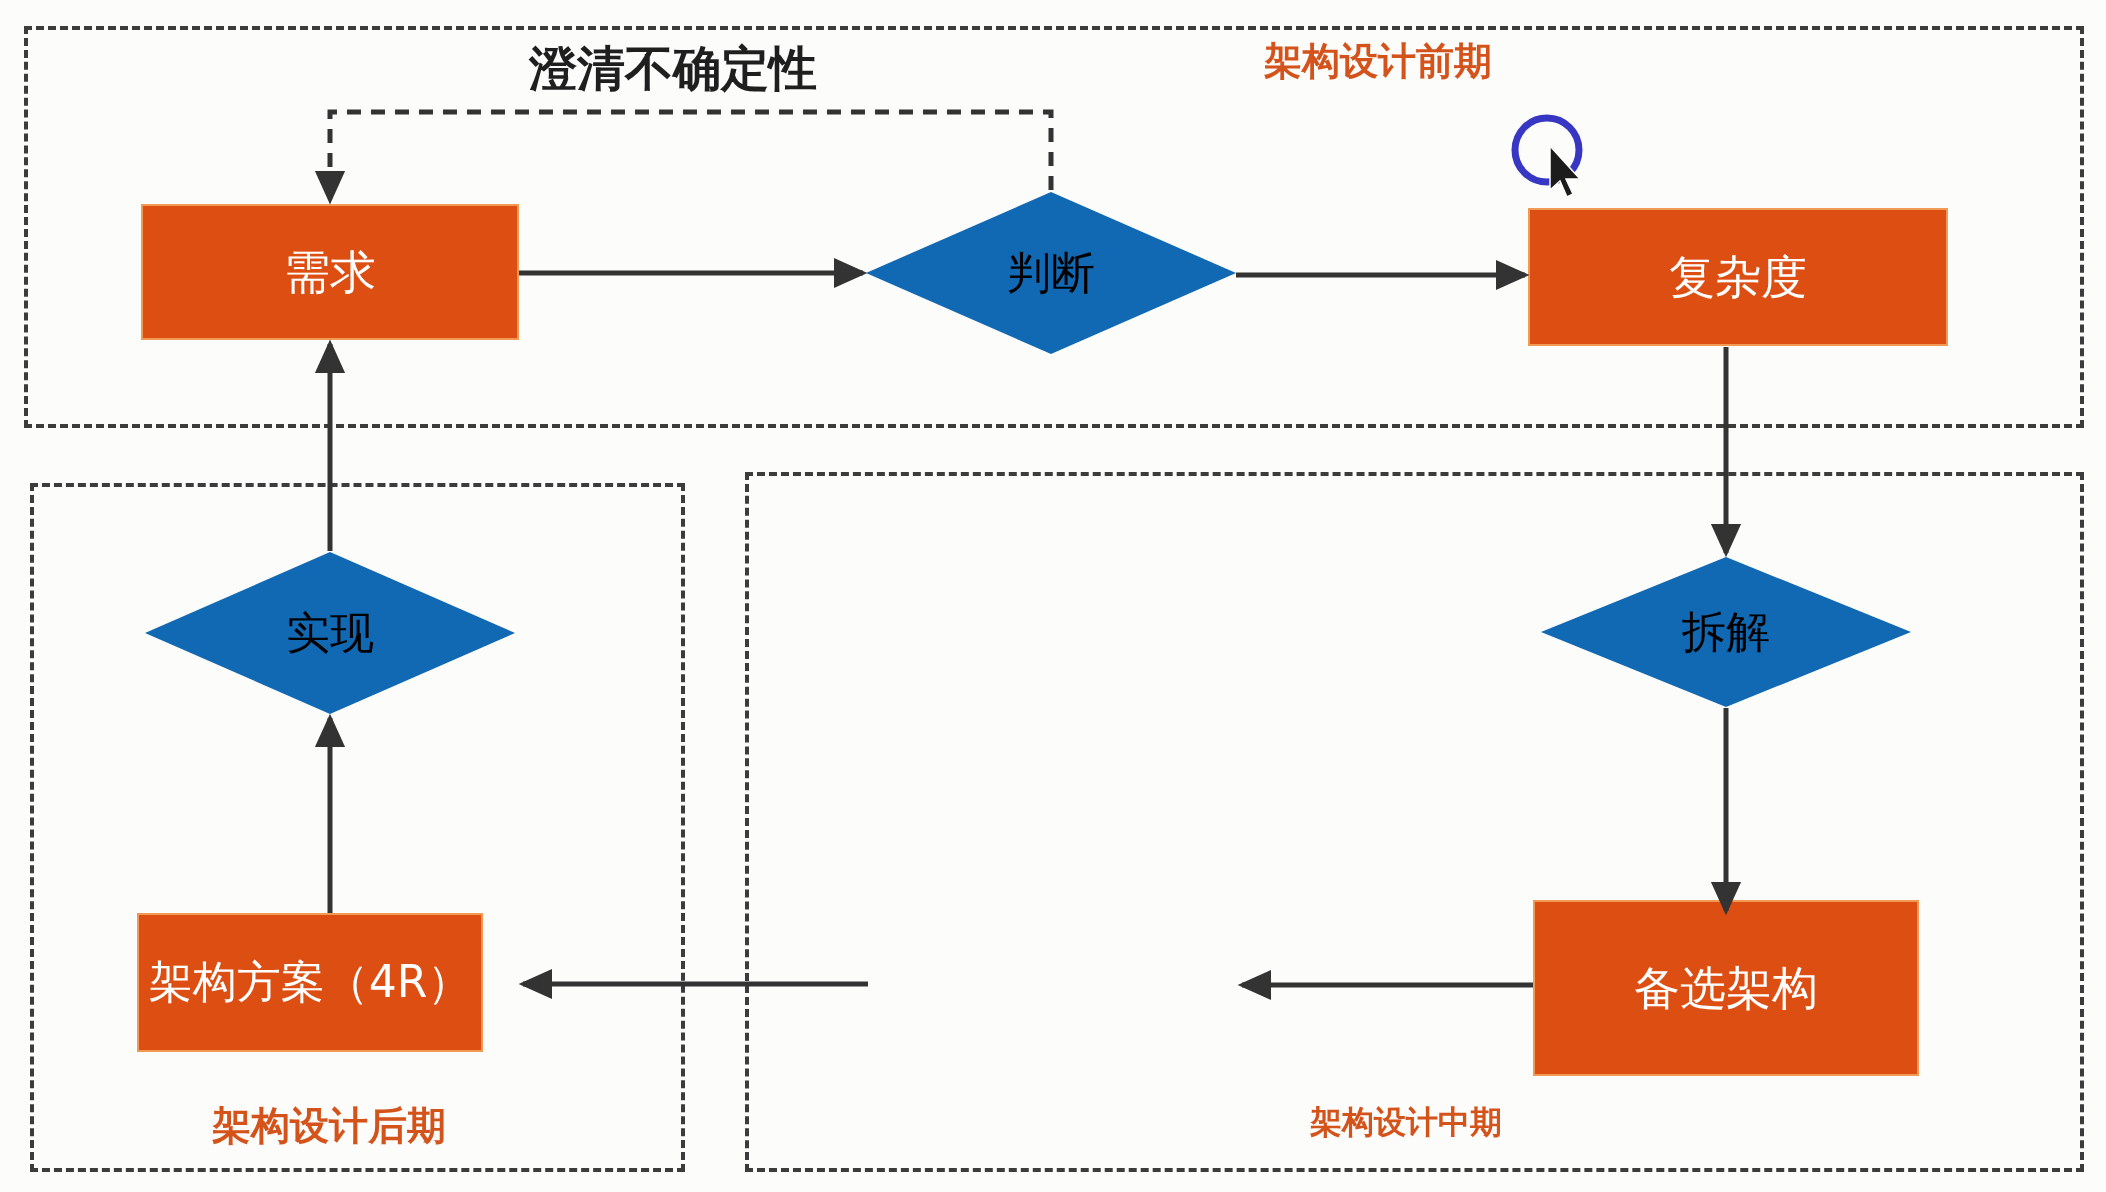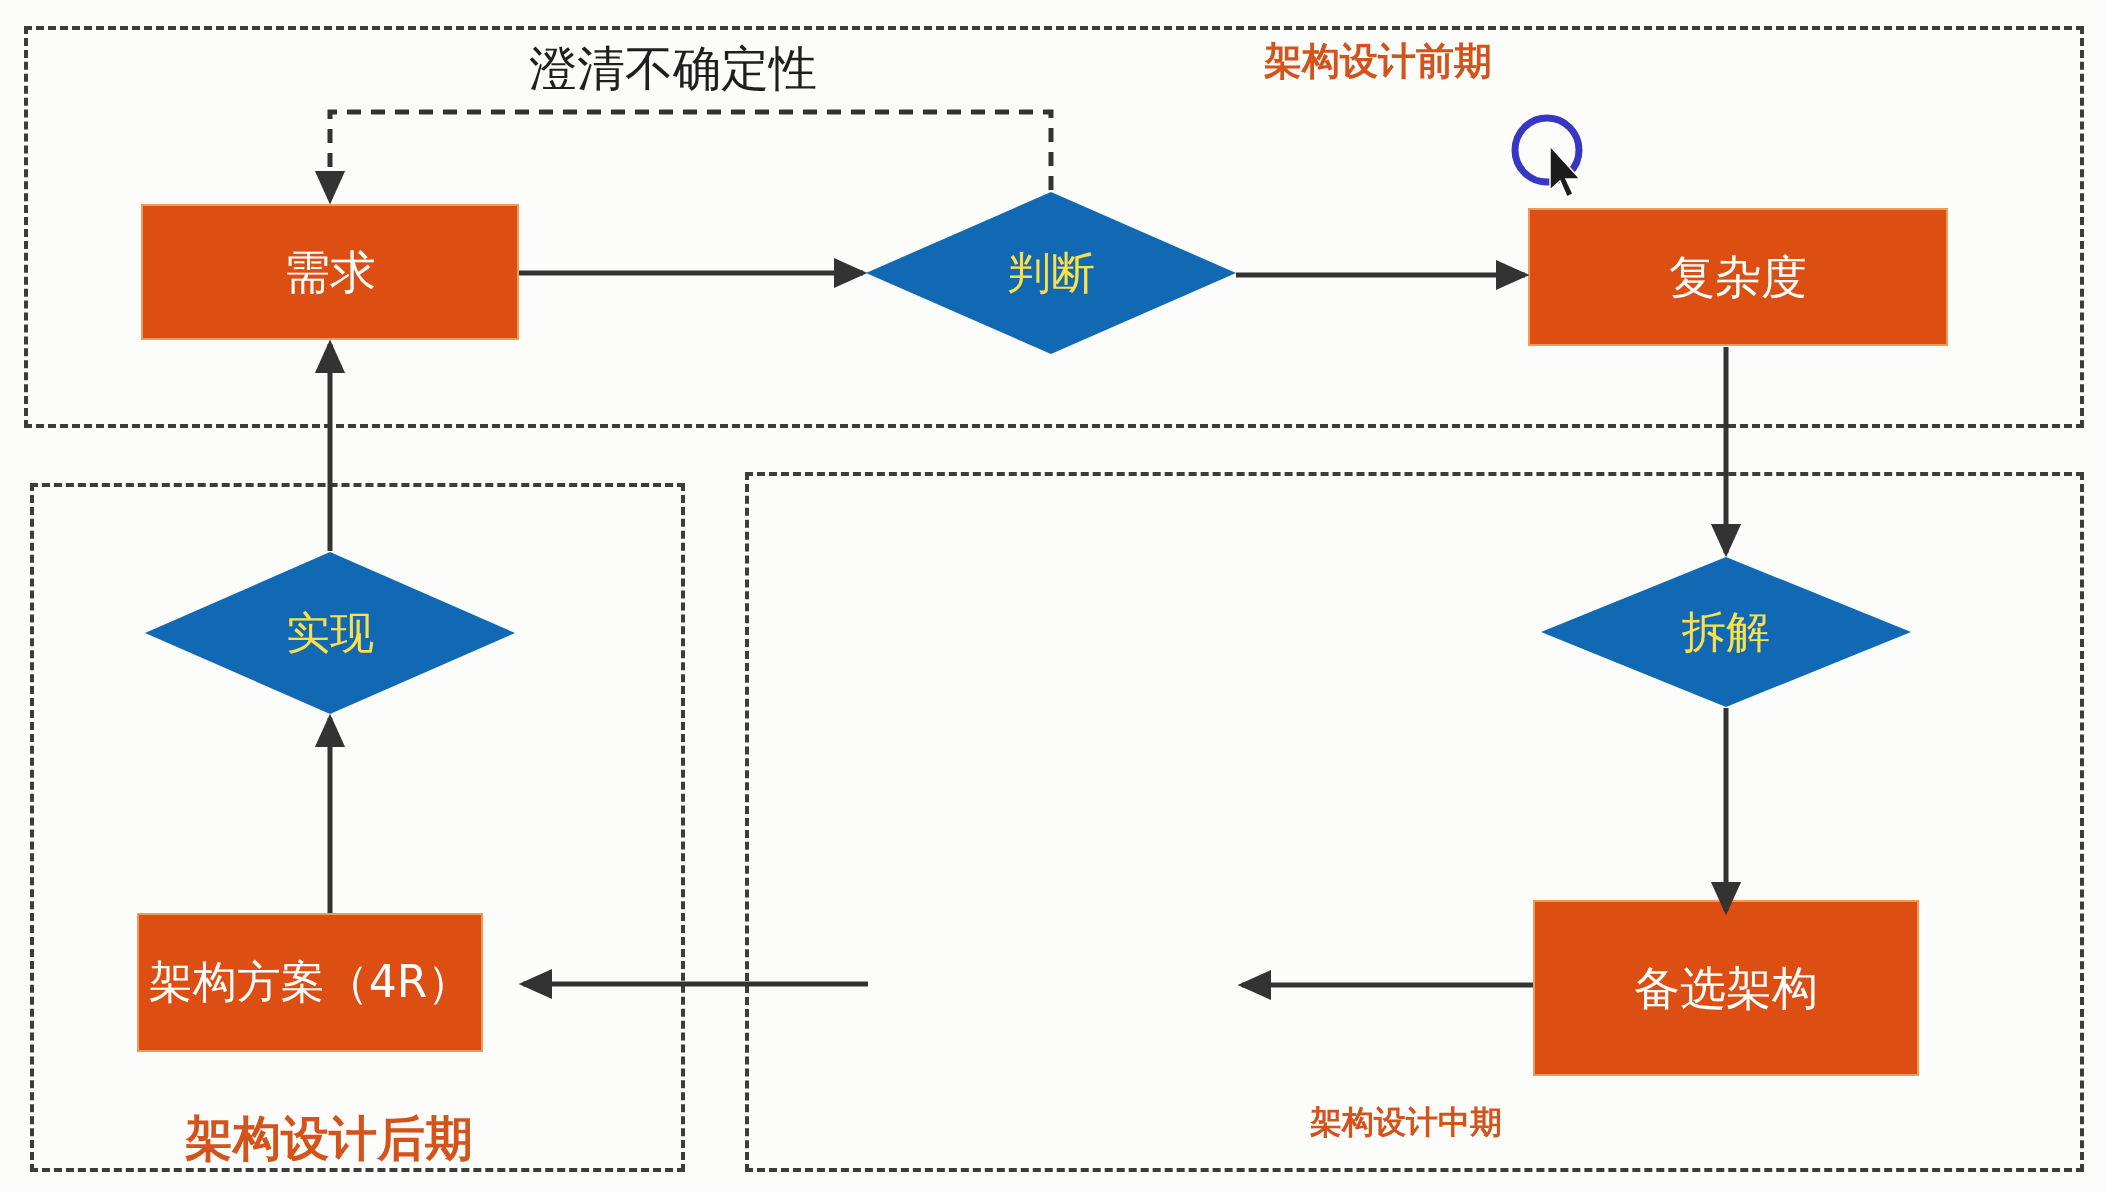--- a/index.html
+++ b/index.html
@@ -8,40 +8,40 @@
     font-family:"DejaVu Sans","Liberation Sans",sans-serif;overflow:hidden;
   }
   .zone{position:absolute;border:4px dashed #3C3C3C;box-sizing:border-box;background:transparent;}
   .zone-early{left:24px;top:26px;width:2060px;height:402px;}
   .zone-late{left:30px;top:483px;width:655px;height:689px;}
   .zone-mid{left:745px;top:472px;width:1339px;height:700px;}
 
   .node{position:absolute;display:flex;align-items:center;justify-content:center;
         text-align:left;box-sizing:border-box;line-height:1.15;}
   .rect{background:#DC4E12;border:2px solid #F09A55;color:#FFFFFF;font-size:46px;}
-  .diamond{background:#1168B3;color:#fde047;font-size:44px;
+  .diamond{background:#1168B3;color:#000000;font-size:44px;
            clip-path:polygon(50% 0,100% 50%,50% 100%,0 50%);}
 
   .node-requirements{left:141px;top:204px;width:378px;height:136px;}
   .node-judge{left:866px;top:192px;width:370px;height:162px;}
   .node-complexity{left:1528px;top:208px;width:420px;height:138px;}
   .node-decompose{left:1541px;top:557px;width:370px;height:150px;}
   .node-candidates{left:1533px;top:900px;width:386px;height:176px;}
   .node-tradeoff{left:868px;top:902px;width:370px;height:164px;}
   .node-plan{left:137px;top:913px;width:346px;height:139px;font-size:44px;}
   .node-implement{left:145px;top:552px;width:370px;height:162px;}
 
   .zone-label{position:absolute;transform:translateX(-50%);font-weight:bold;
               color:#D4531B;white-space:nowrap;line-height:1;}
   .label-early{left:1378px;top:42px;font-size:38px;}
   .label-mid{left:1406px;top:1106px;font-size:32px;}
-  .label-late{left:329px;top:1106px;font-size:48px;margin-top:8px;}
+  .label-late{left:329px;top:1106px;font-size:39px;}
 
   .edge-label{position:absolute;left:673px;top:44px;transform:translateX(-50%);
-              font-size:48px;font-weight:normal;color:#1F1F1F;white-space:nowrap;line-height:1;}
+              font-size:48px;font-weight:bold;color:#1F1F1F;white-space:nowrap;line-height:1;}
 
   svg.connectors{position:absolute;left:0;top:0;width:2106px;height:1192px;pointer-events:none;}
 </style>
 </head>
 <body>
 
 <div class="stage">
 
   <div class="zone zone-early"></div>
   <div class="zone zone-late"></div>

